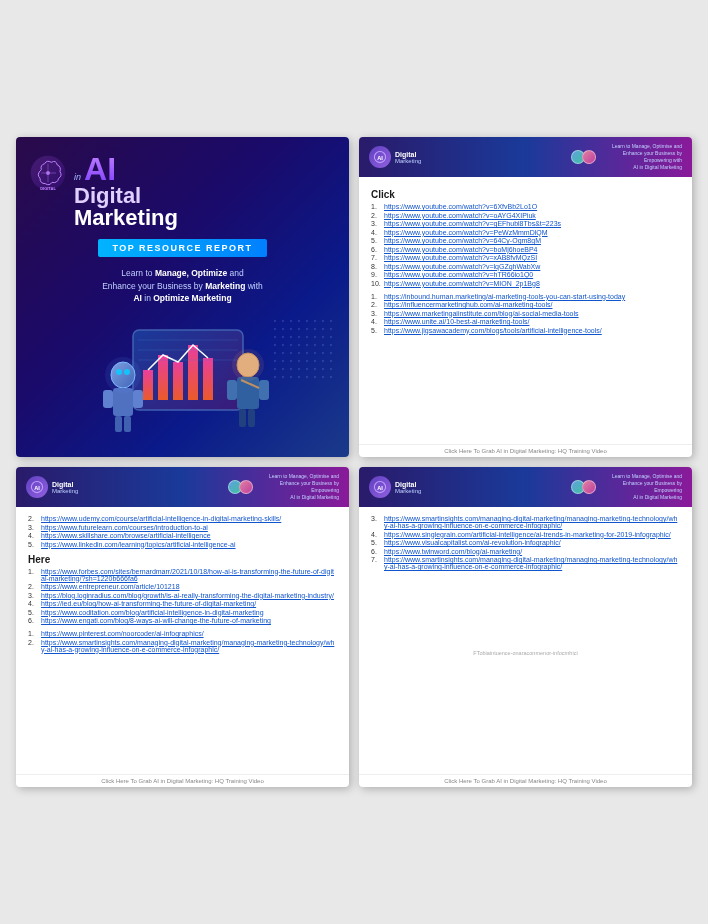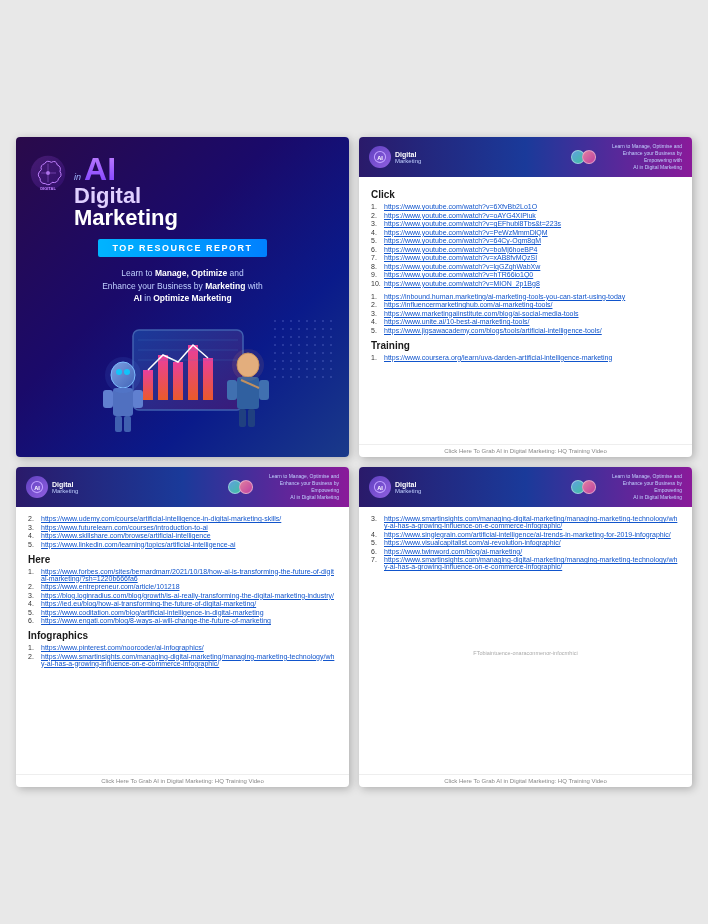--- a/index.html
+++ b/index.html
@@ -406,29 +406,20 @@
                 <span class="num">4.</span>
                 <a href="#">https://www.unite.ai/10-best-ai-marketing-tools/</a>
               </li>
             <li>
                 <span class="num">5.</span>
                 <a href="#">https://www.jigsawacademy.com/blogs/tools/artificial-intelligence-tools/</a>
               </li>
           </ol>
         </div>
 
-        <div>
-          <div class="resource-section-title">Training</div>
-          <ol class="resource-list">
-            <li>
-                <span class="num">1.</span>
-                <a href="#">https://www.coursera.org/learn/uva-darden-artificial-intelligence-marketing</a>
-              </li>
-          </ol>
-        </div>
       </div>
 
       <div class="resource-footer">Click Here To Grab AI in Digital Marketing: HQ Training Video</div>
     </div>
   </div>
 
   <div class="page">
     <div class="resource-page">
 
       <div class="resource-header">
@@ -502,21 +493,20 @@
                 <a href="#">https://www.coditation.com/blog/artificial-intelligence-in-digital-marketing</a>
               </li>
             <li>
                 <span class="num">6.</span>
                 <a href="#">https://www.engati.com/blog/8-ways-ai-will-change-the-future-of-marketing</a>
               </li>
           </ol>
         </div>
 
         <div>
-          <div class="resource-section-title">Infographics</div>
           <ol class="resource-list">
             <li>
                 <span class="num">1.</span>
                 <a href="#">https://www.pinterest.com/noorcoder/ai-infographics/</a>
               </li>
             <li>
                 <span class="num">2.</span>
                 <a href="#">https://www.smartinsights.com/managing-digital-marketing/managing-marketing-technology/why-ai-has-a-growing-influence-on-e-commerce-infographic/</a>
               </li>
           </ol>

